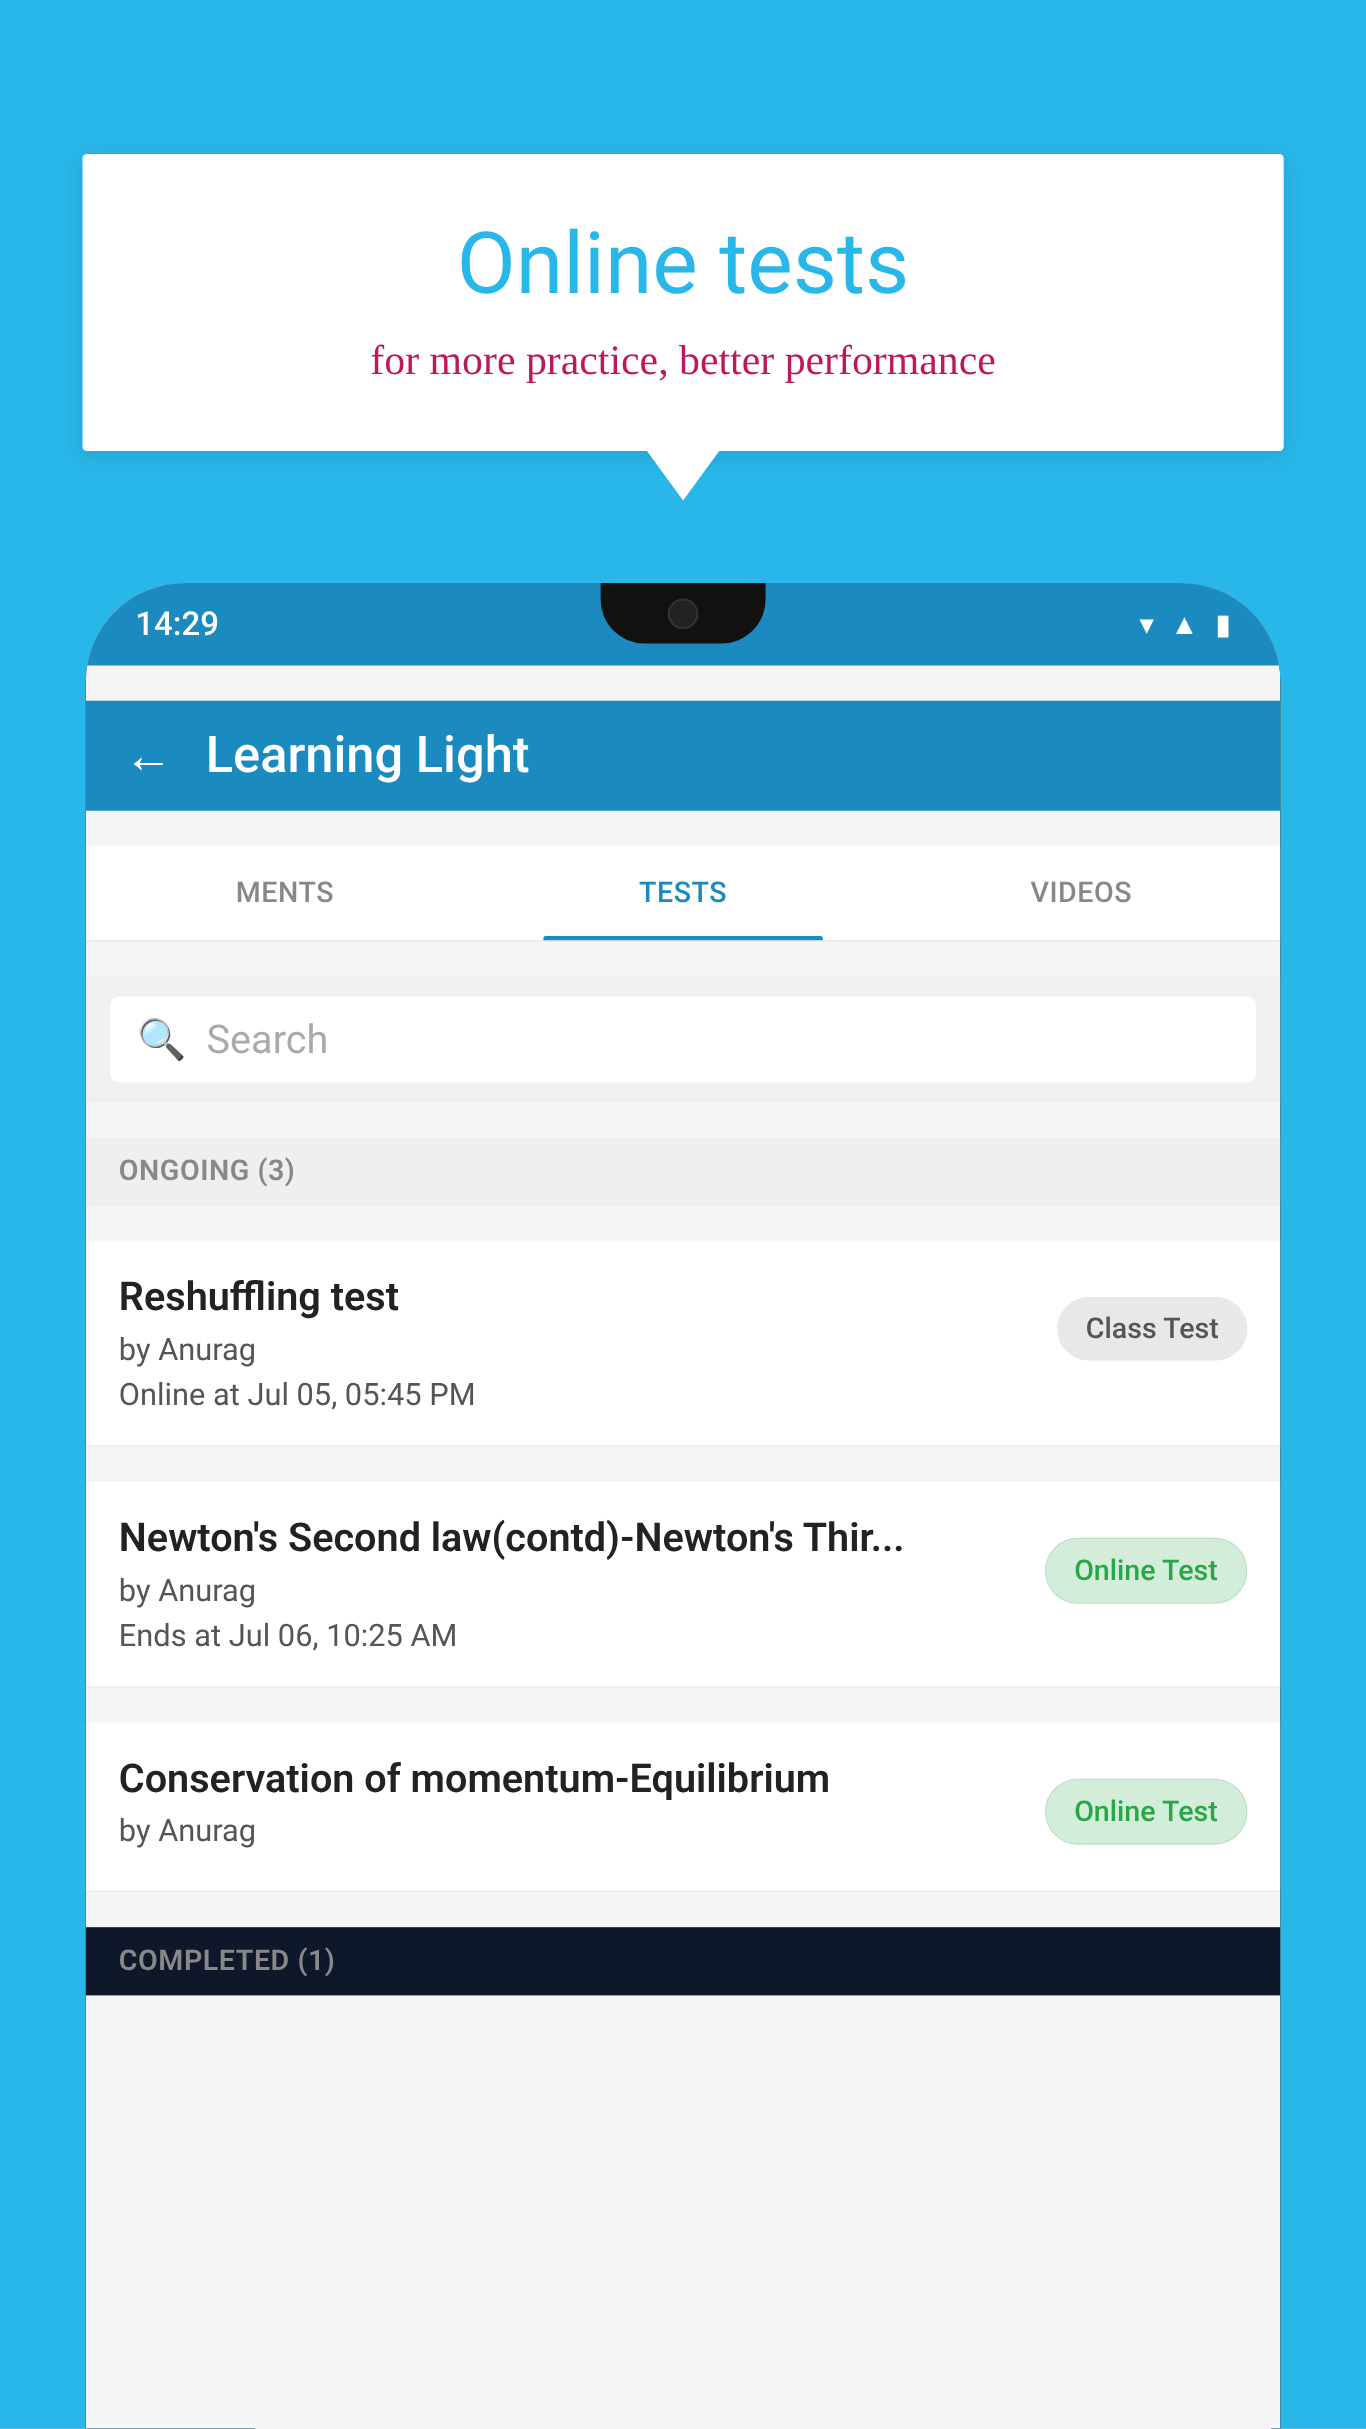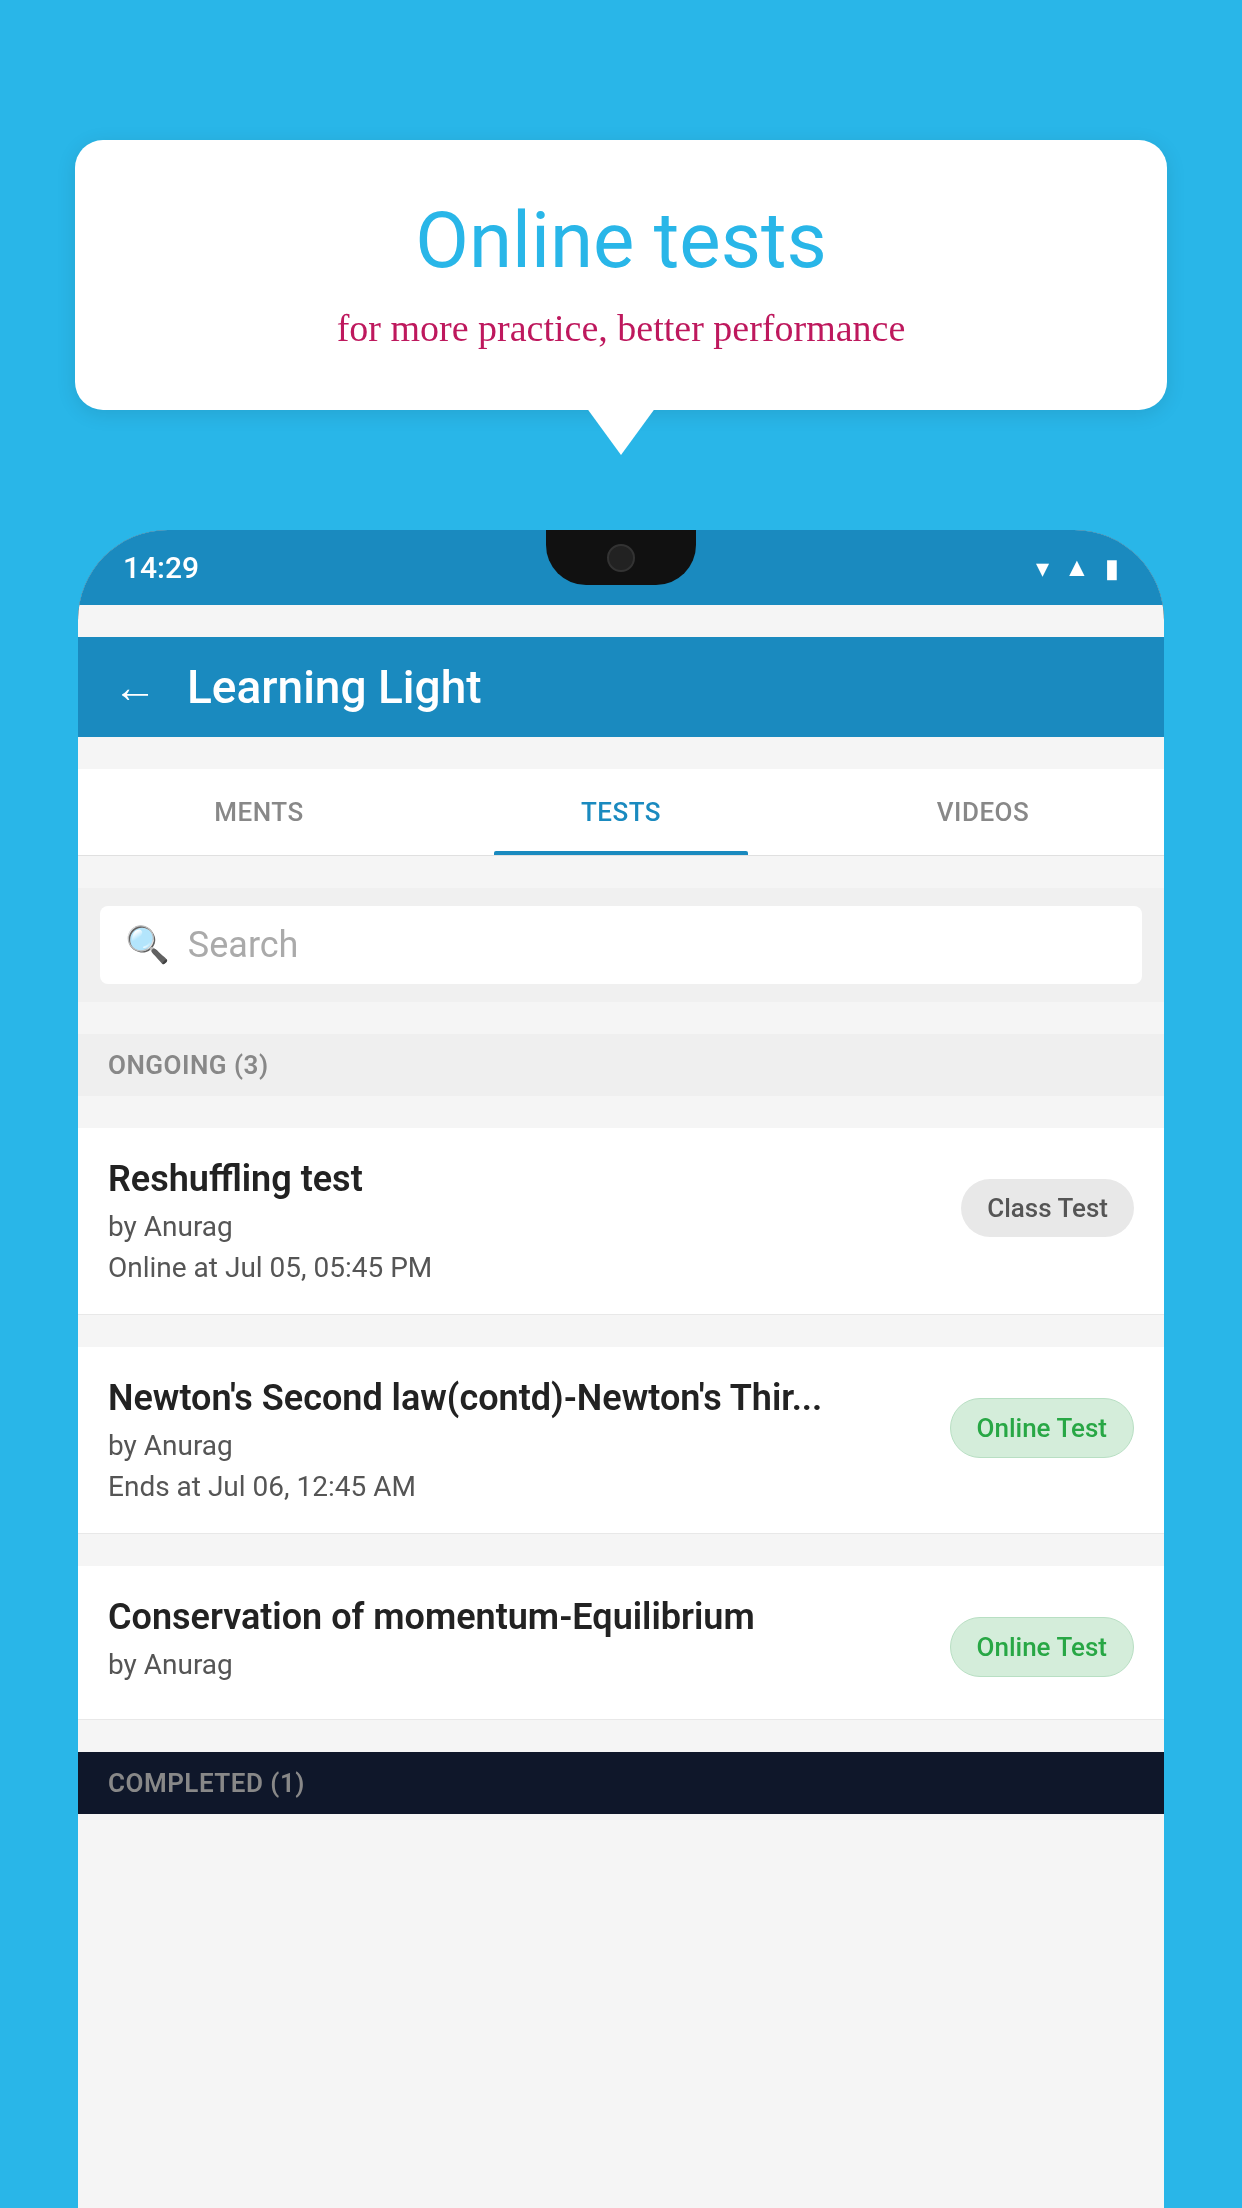--- a/index.html
+++ b/index.html
@@ -14,21 +14,21 @@
       position: relative;
     }
 
     
     .speech-bubble {
       position: absolute;
       top: 140px;
       left: 75px;
       right: 75px;
       background: white;
-      border-radius: 28px;
+      border-radius: 4px;
       padding: 55px 60px 60px;
       text-align: center;
       box-shadow: 0 4px 20px rgba(0,0,0,0.1);
     }
     .speech-bubble::after {
       content: '';
       position: absolute;
       bottom: -45px;
       left: 50%;
       transform: translateX(-50%);
@@ -319,21 +319,21 @@
         </div>
       </div>
       <div class="test-badge badge-class">Class Test</div>
     </div>
 
     <div class="test-item">
       <div class="test-info">
         <div class="test-name">Newton's Second law(contd)-Newton's Thir...</div>
         <div class="test-author">by Anurag</div>
         <div class="test-date">
-          <span>Ends at</span>&nbsp;<span>Jul 06, 12:45 AM</span>
+          <span>Ends at</span>&nbsp;<span>Jul 06, 10:25 AM</span>
         </div>
       </div>
       <div class="test-badge badge-online">Online Test</div>
     </div>
 
     <div class="test-item">
       <div class="test-info">
         <div class="test-name">Conservation of momentum-Equilibrium</div>
         <div class="test-author">by Anurag</div>
       </div>

